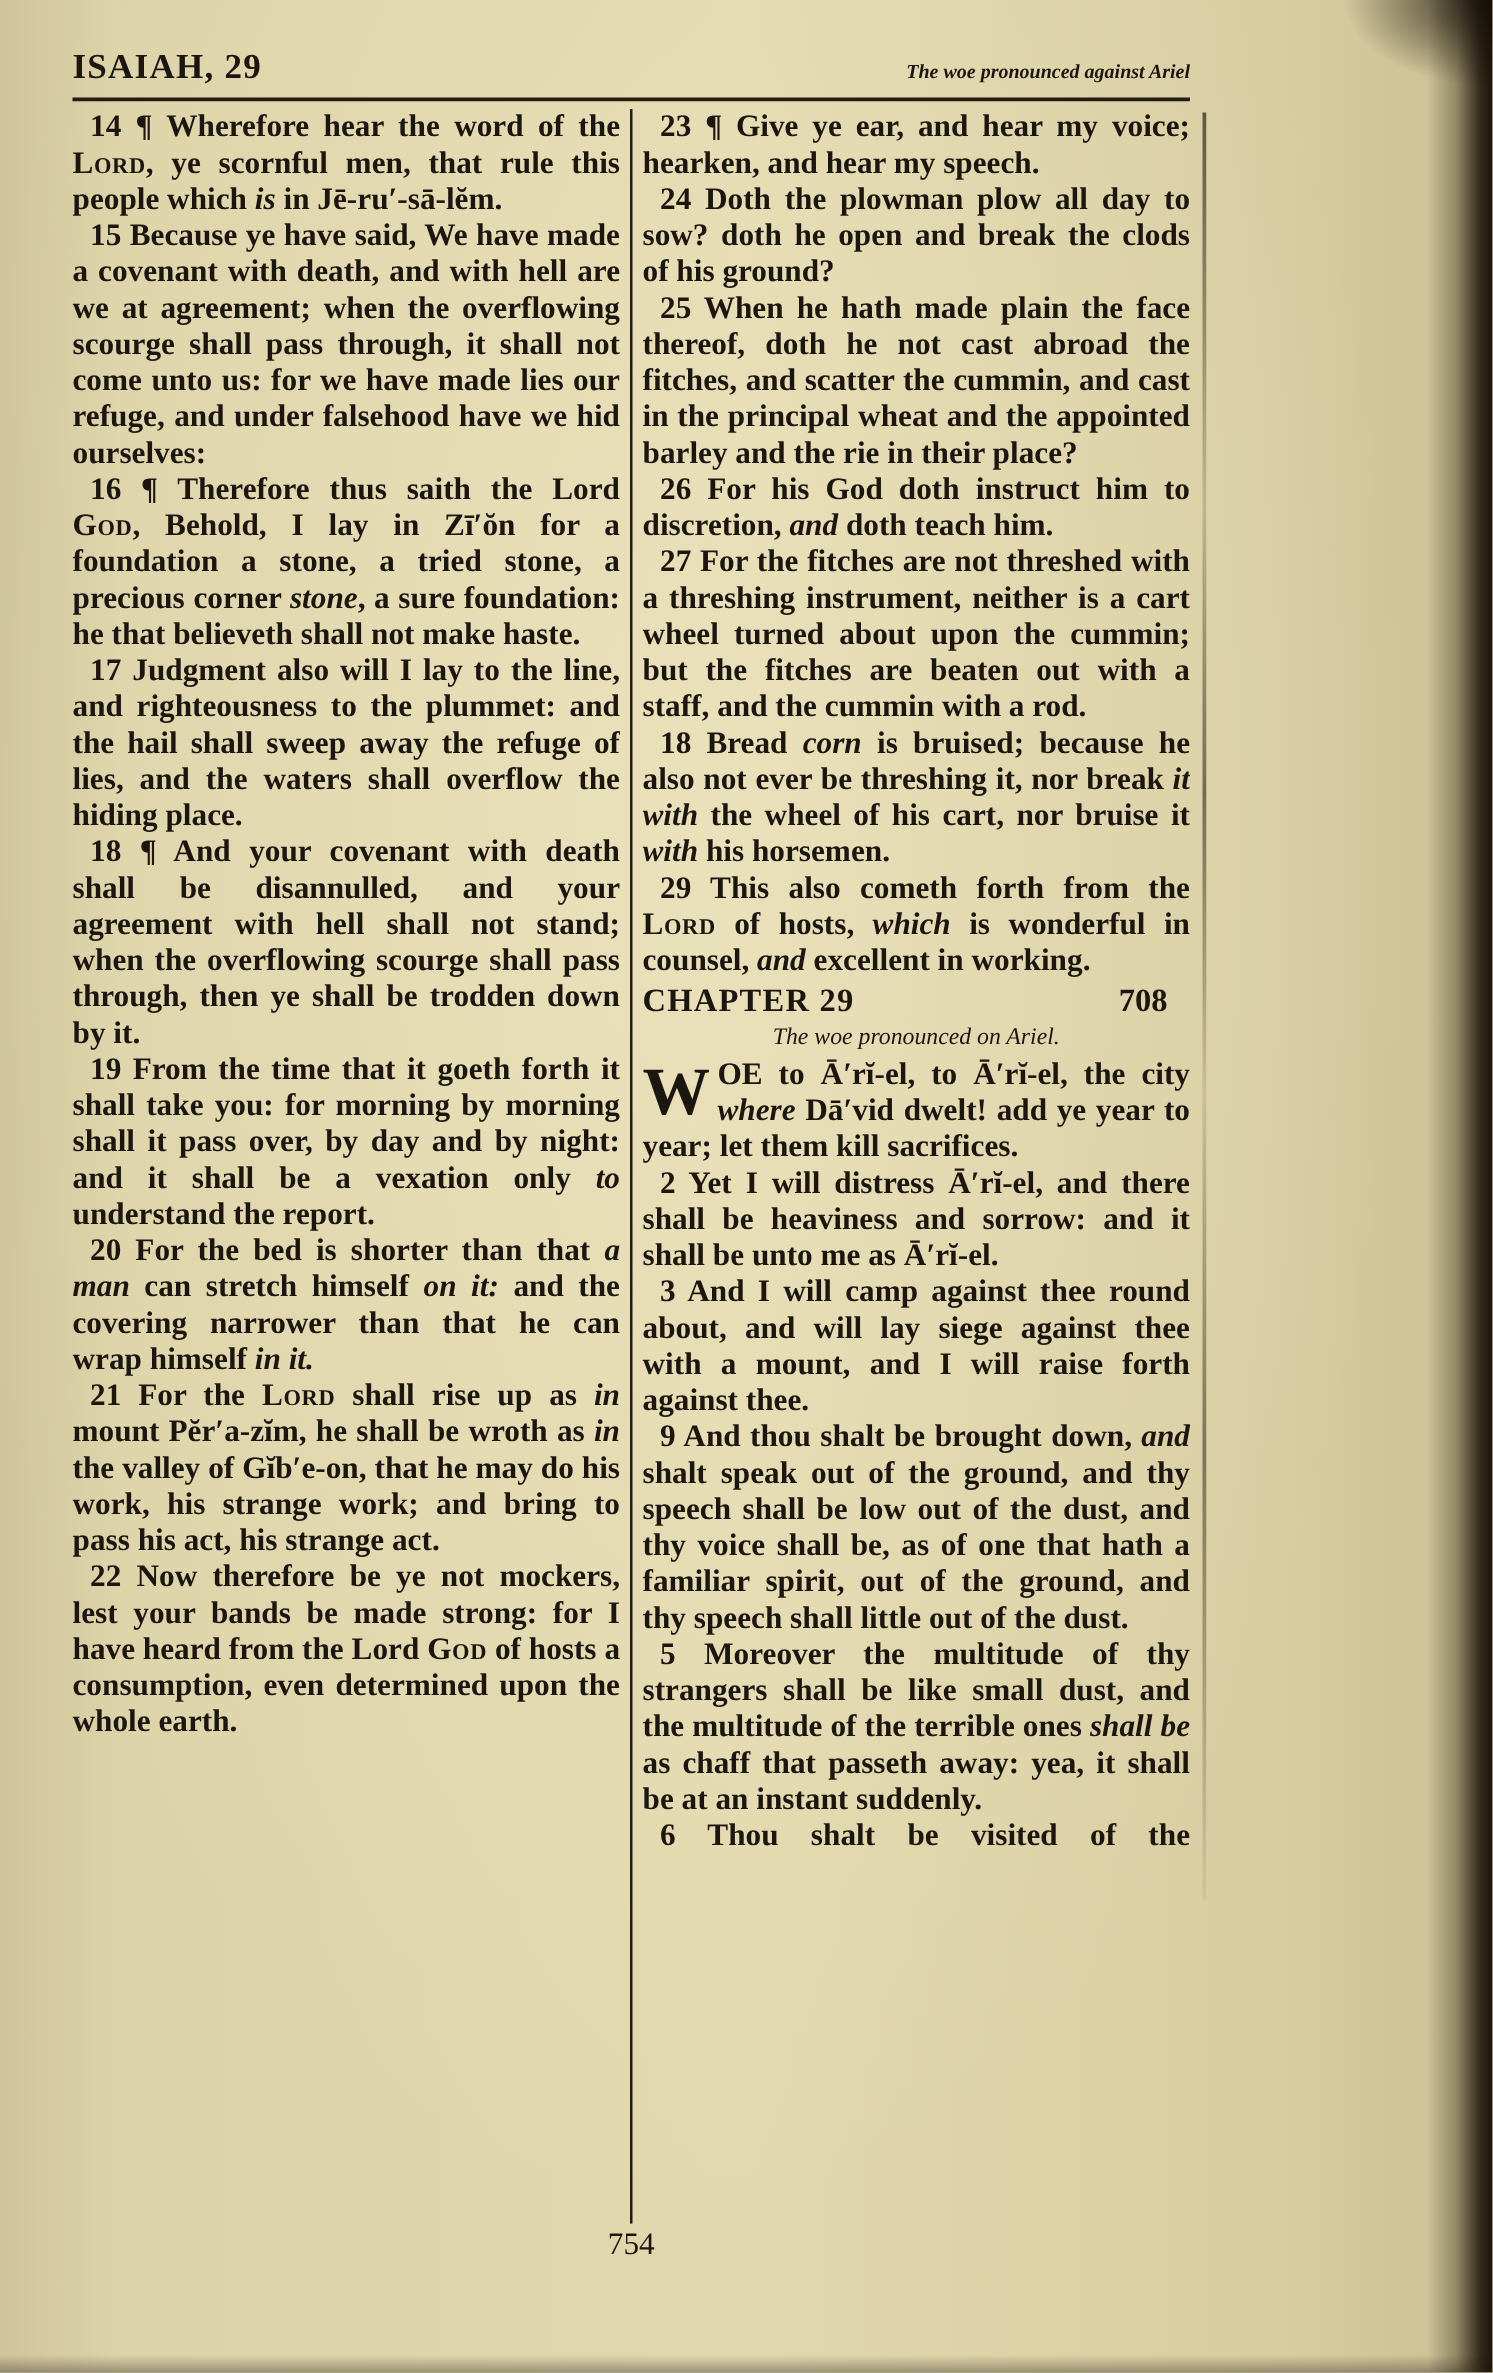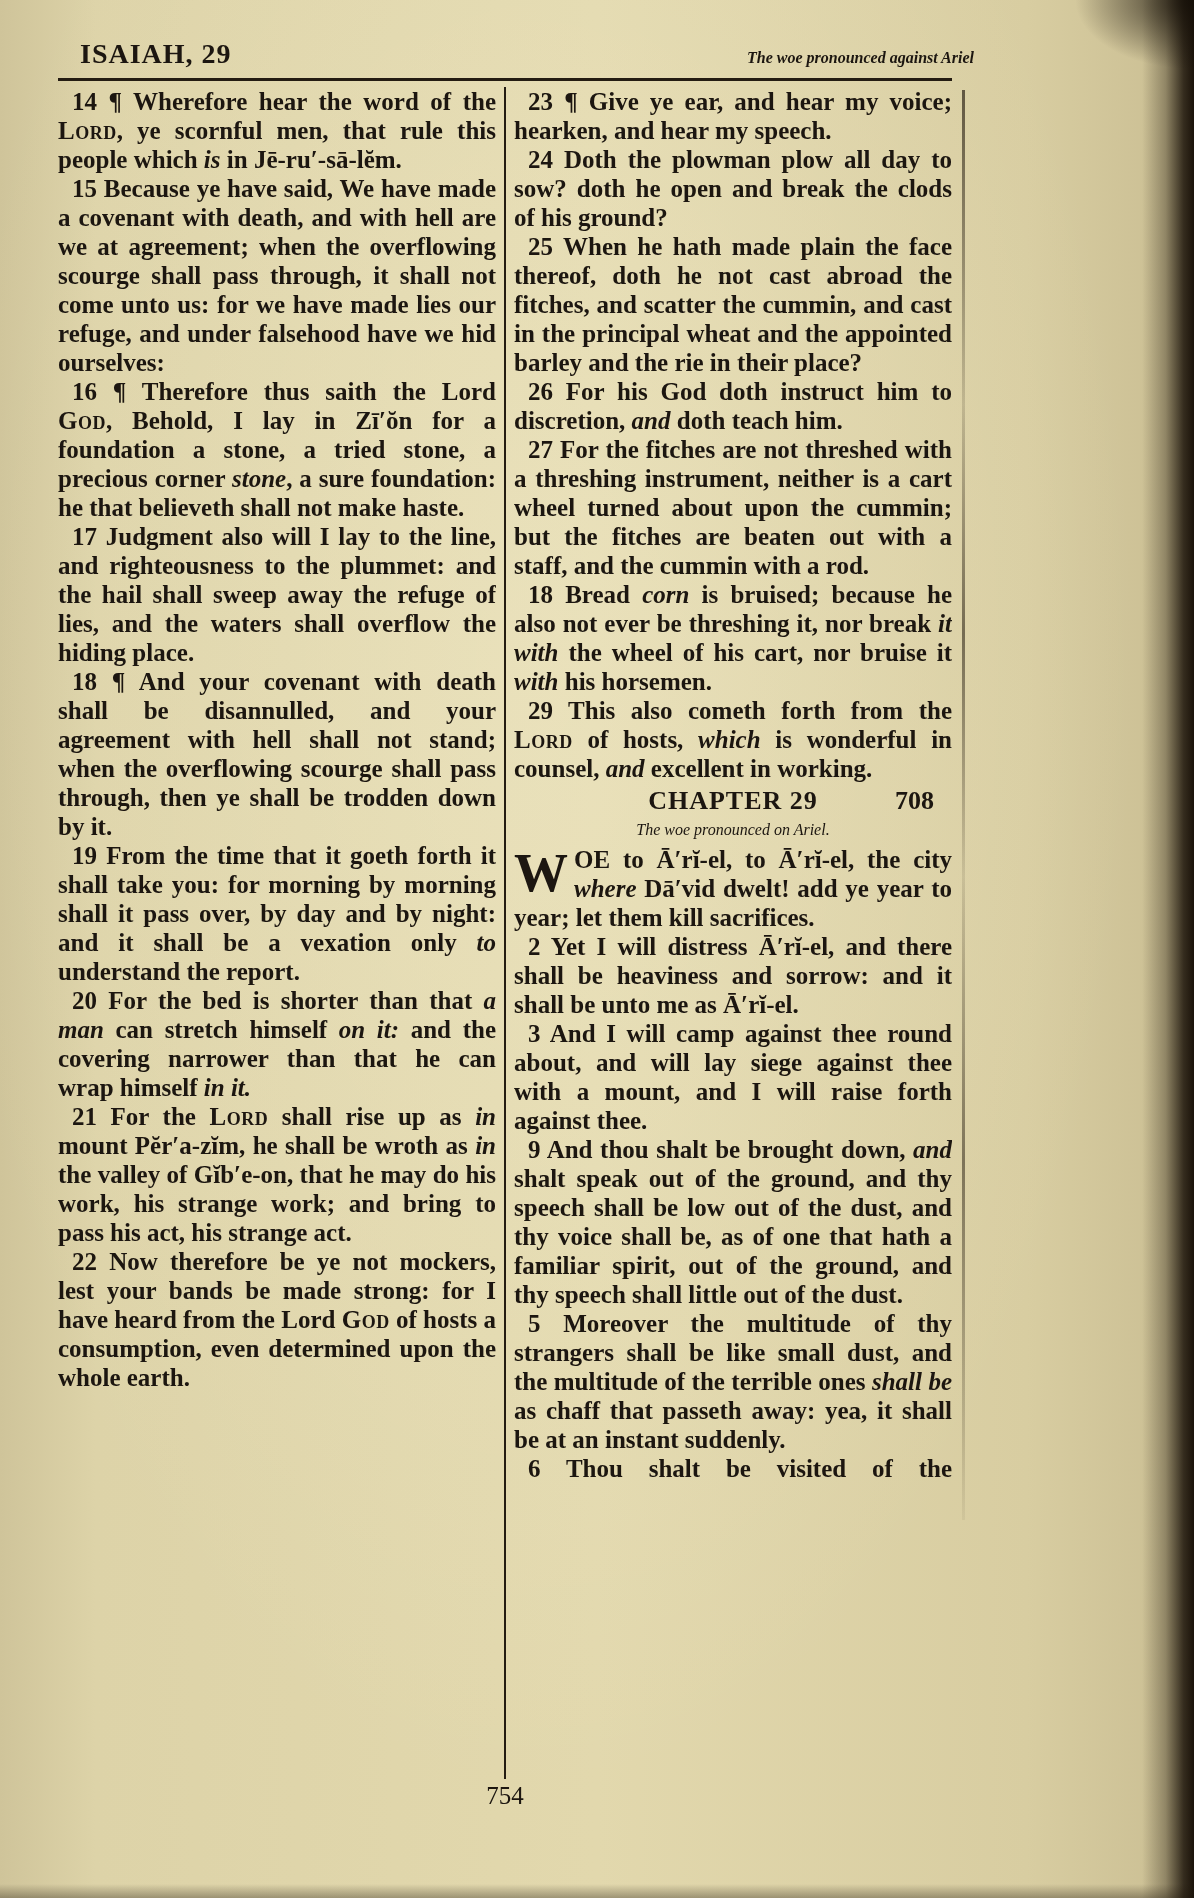--- a/index.html
+++ b/index.html
@@ -22,21 +22,21 @@
     background:
       radial-gradient(ellipse at 45% 35%, rgba(255,250,225,0.28), rgba(0,0,0,0) 65%),
       linear-gradient(90deg, #cfc49a 0%, #ddd3a8 8%, #e2d8ad 50%, #d8cda1 86%, #c9bd92 100%);
     background-color: var(--paper);
   }
   
   .header-row {
     display: flex;
     justify-content: space-between;
     align-items: baseline;
-    margin: 38px 142px 0 80px;
+    margin: 38px 142px 0 58px;
     width: 894px;
   }
   .book-title {
     font-size: 28px;
     letter-spacing: 1px;
     font-weight: 700;
   }
   .running-head {
     font-size: 16px;
     font-style: italic;
@@ -70,37 +70,36 @@
     flex: none;
   }
   .verse { margin: 0; }
   .verse.indent { text-indent: 14px; }
   .verse.jlast { text-align-last: justify; }
   .it { font-style: italic; }
   .sc { font-variant: small-caps; letter-spacing: 0.5px; }
   
   .chapter-heading {
     position: relative;
-    text-align: center;
     font-size: 26px;
     line-height: 30px;
     margin: 3px 0 1px 0;
     letter-spacing: 1px;
   }
   .chapter-ref {
     position: absolute;
     right: 18px;
     top: 0;
     letter-spacing: 0;
   }
   .chapter-subtitle {
     text-align: center;
     font-style: italic;
     font-weight: 400;
-    font-size: 16px;
+    font-size: 19px;
     line-height: 26px;
     margin-bottom: 2px;
   }
   .dropcap-para { text-indent: 0; }
   .dropcap {
     float: left;
     font-size: 54px;
     line-height: 50px;
     padding: 3px 6px 0 0;
     font-weight: 700;

